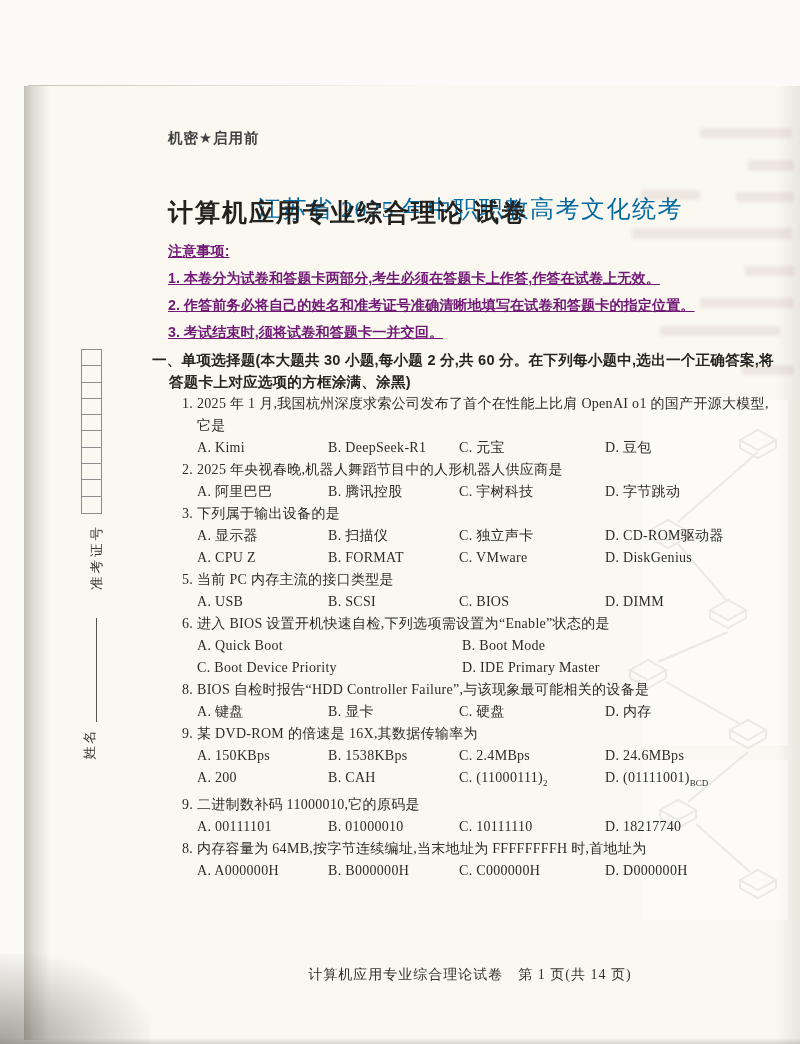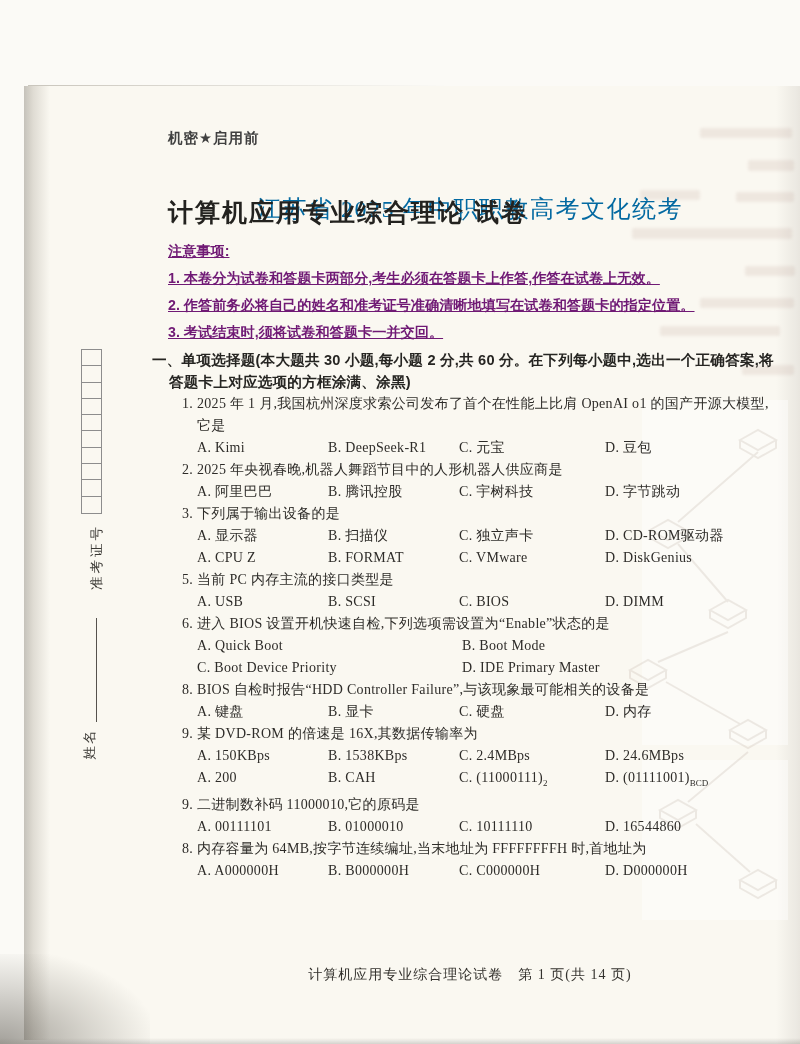--- a/index.html
+++ b/index.html
@@ -254,21 +254,21 @@
             <span class="opt">C. (11000111)<sub>2</sub></span>
             <span class="opt">D. (01111001)<sub>BCD</sub></span>
           </div>
         </div>
         <div class="question">
           <div class="q-text"><span class="q-num">9.</span>二进制数补码 11000010,它的原码是</div>
           <div class="opts">
             <span class="opt">A. 00111101</span>
             <span class="opt">B. 01000010</span>
             <span class="opt">C. 10111110</span>
-            <span class="opt">D. 16544860</span>
+            <span class="opt">D. 18217740</span>
           </div>
         </div>
         <div class="question">
           <div class="q-text"><span class="q-num">8.</span>内存容量为 64MB,按字节连续编址,当末地址为 FFFFFFFFH 时,首地址为</div>
           <div class="opts">
             <span class="opt">A. A000000H</span>
             <span class="opt">B. B000000H</span>
             <span class="opt">C. C000000H</span>
             <span class="opt">D. D000000H</span>
           </div>

